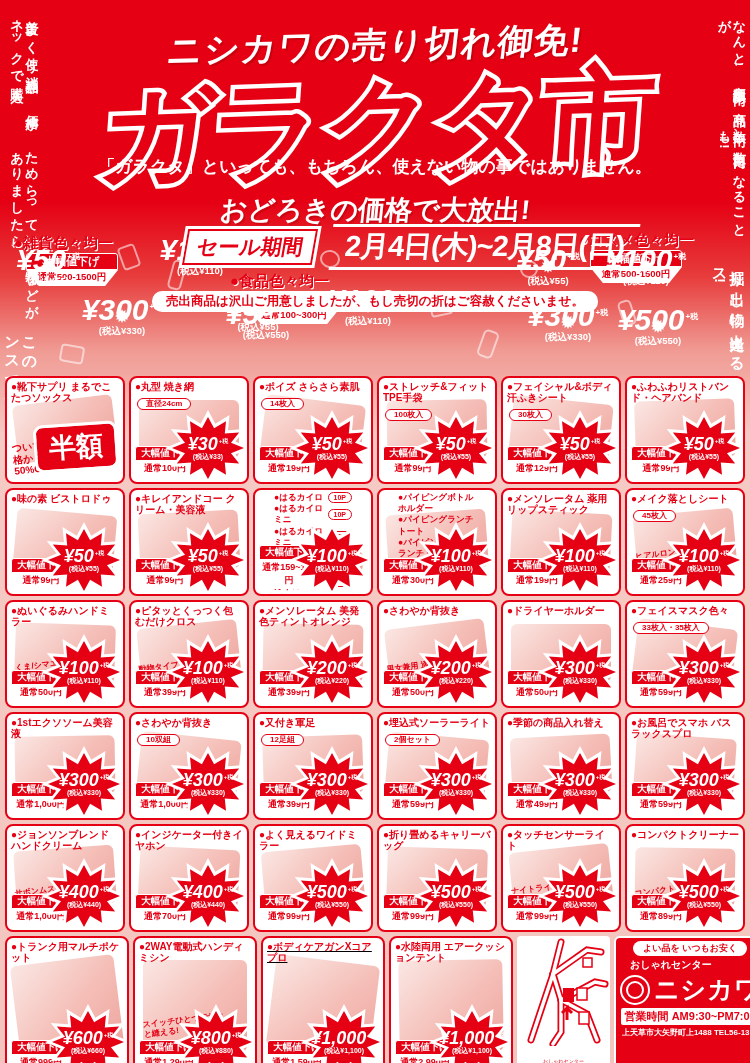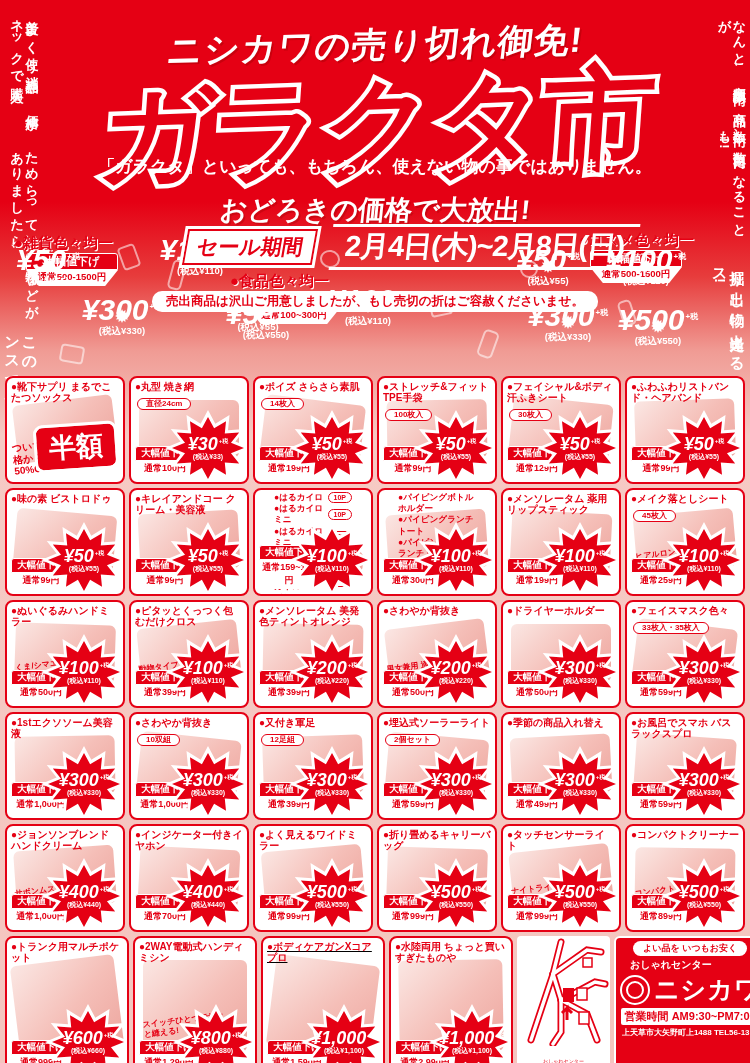--- a/index.html
+++ b/index.html
@@ -799,21 +799,21 @@
             </div>
             <div class="burst small cellburst">
               <div class="star-outer"></div>
               <div class="star-inner"></div>
               <div class="burst-text">
                 <span class="b-price">¥1,000<span class="b-plus">+税</span></span>
                 <span class="b-tax">(税込¥1,100)</span>
               </div>
             </div>
           </div><div class="cell" style="flex: 0 0 120px;">
-            <div class="pname">●水陸両用 ちょっと買いすぎたものや</div>
+            <div class="pname">●水陸両用 エアークッションテント</div>
             <div class="pimg" style="transform: rotate(-1deg);"></div>
             <div class="pbadge">
               <div class="bt">大幅値下げ</div>
               <div class="bb">通常2,990円</div>
             </div>
             <div class="burst small cellburst">
               <div class="star-outer"></div>
               <div class="star-inner"></div>
               <div class="burst-text">
                 <span class="b-price">¥1,000<span class="b-plus">+税</span></span>

